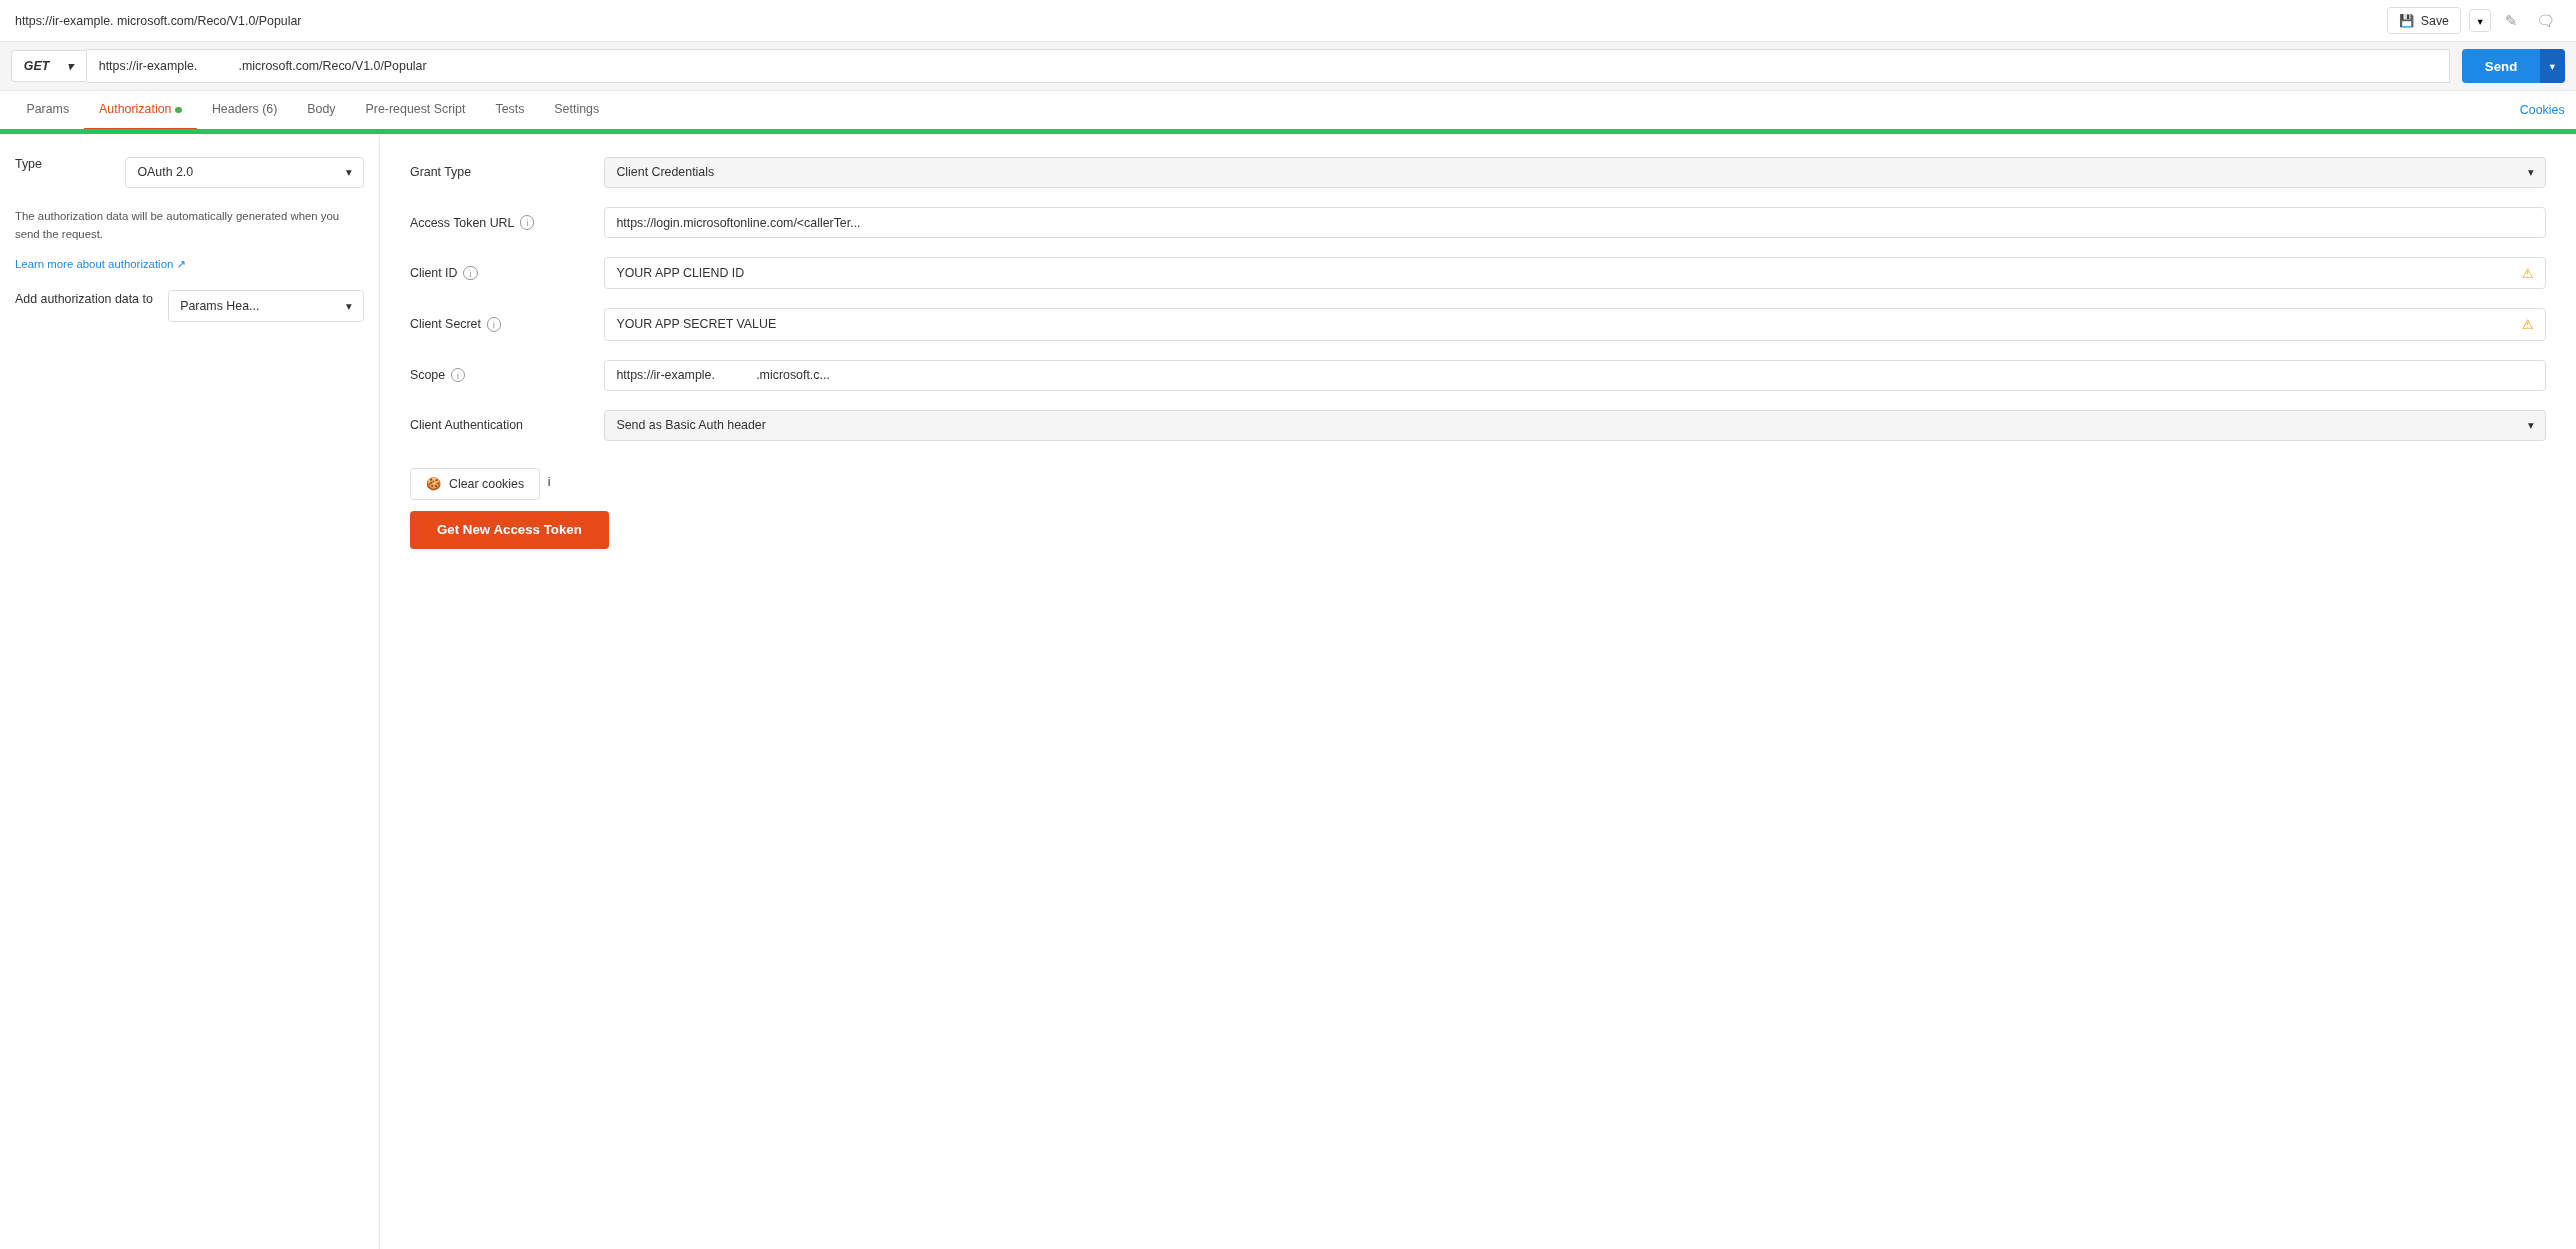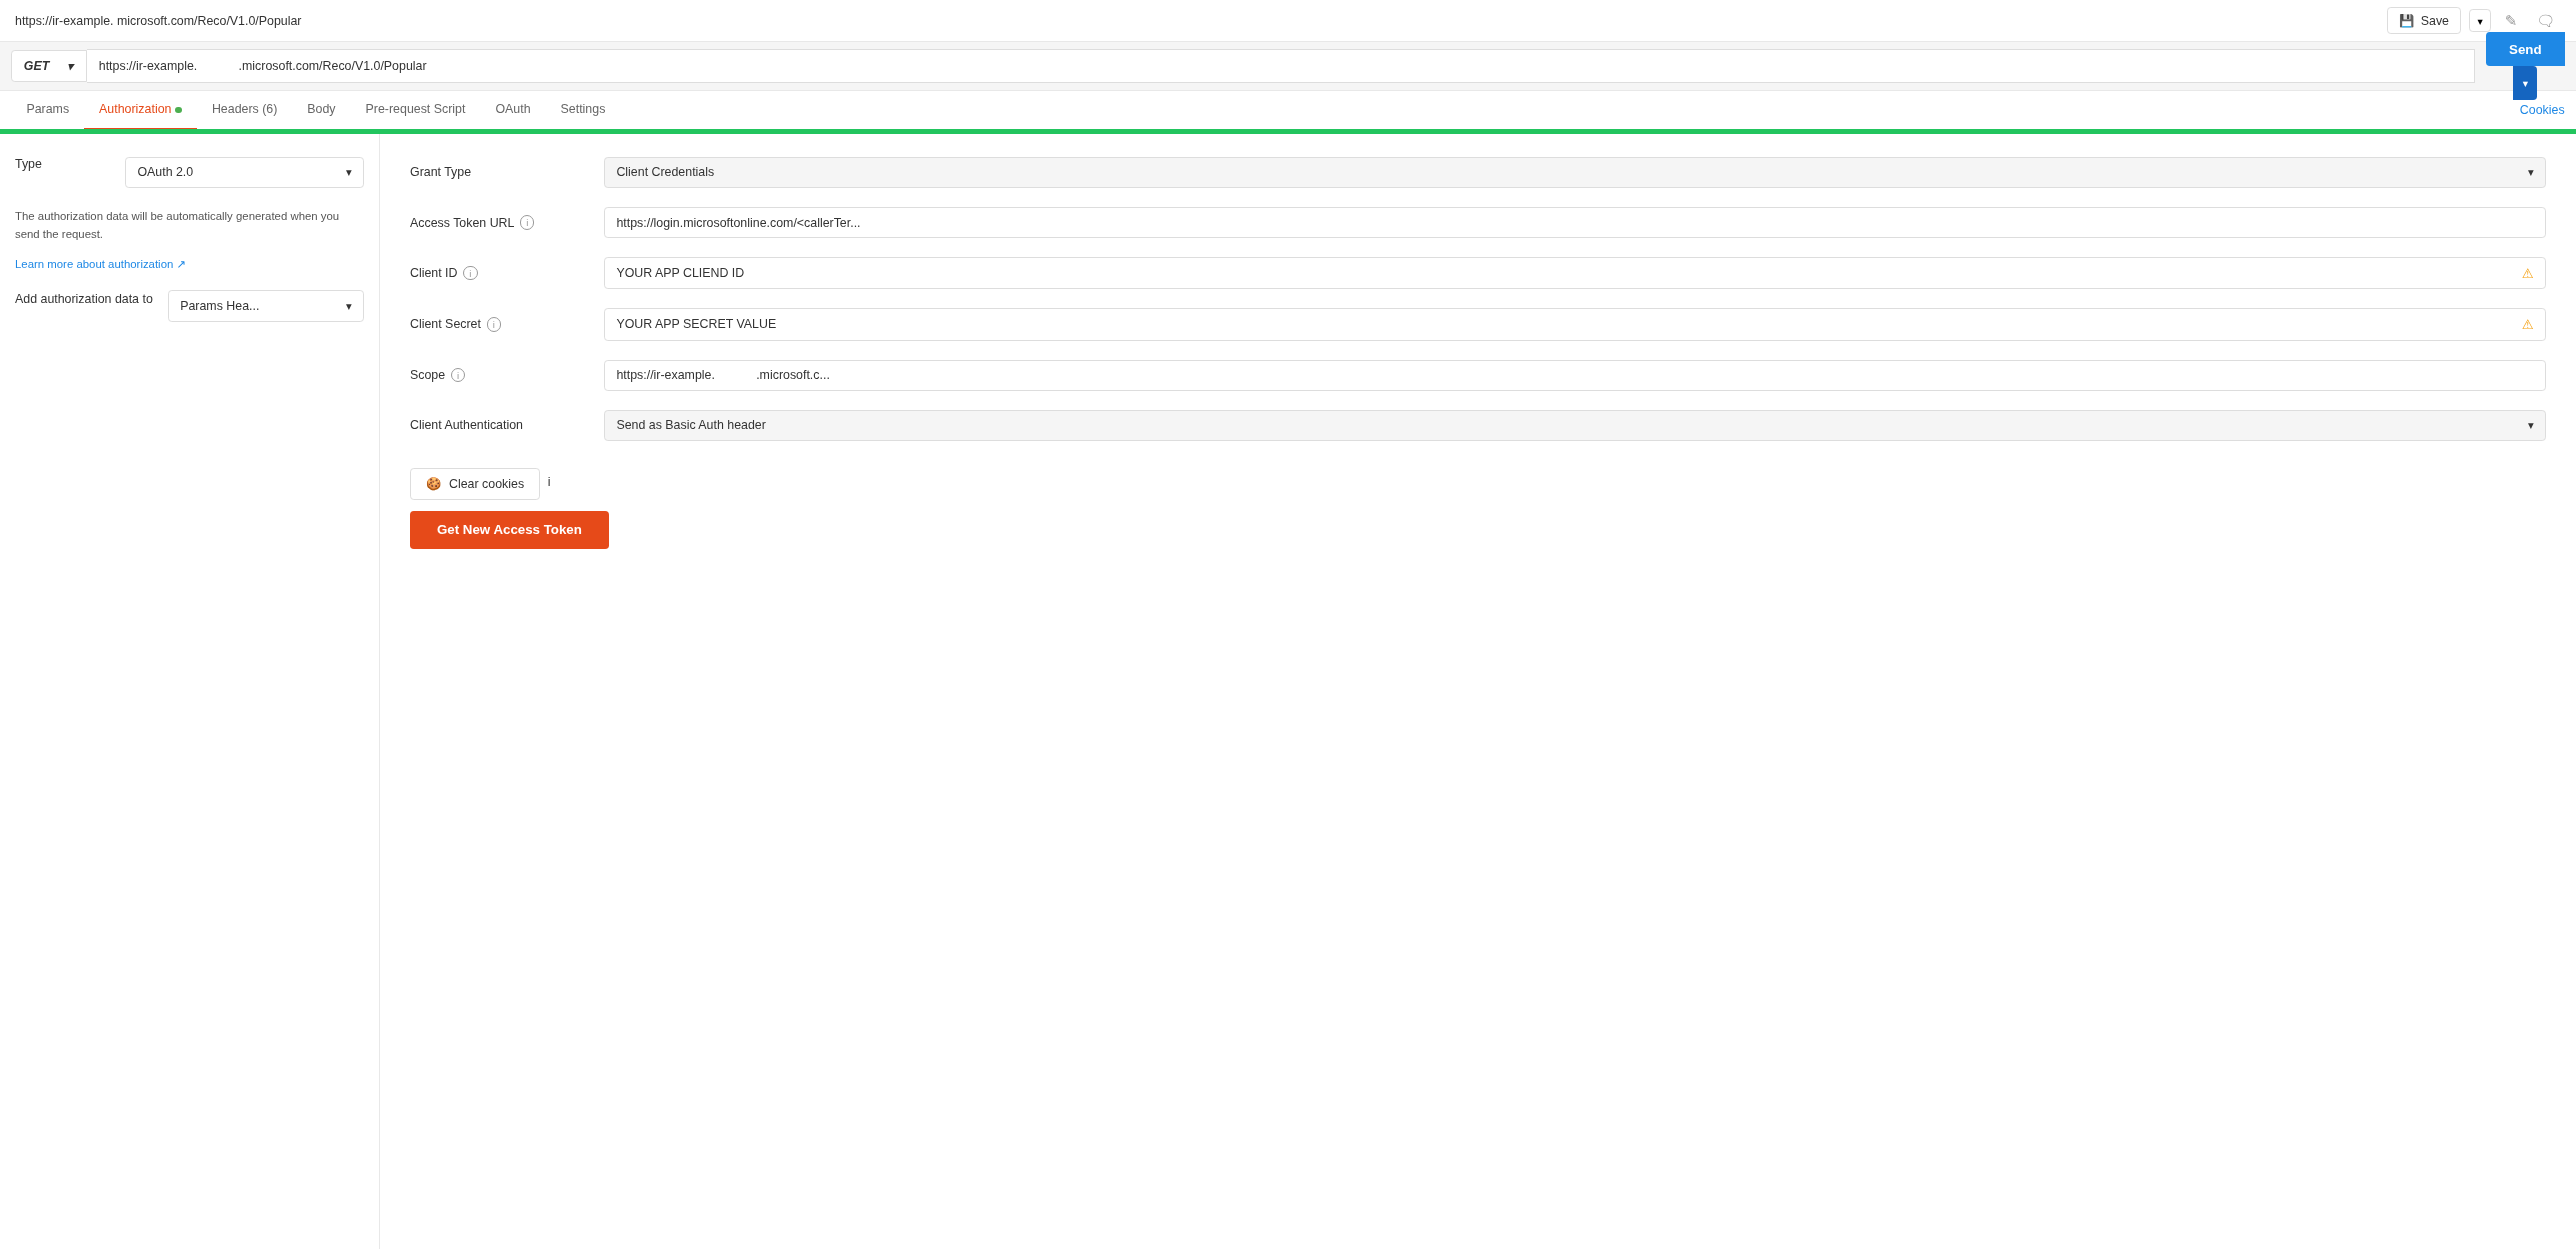--- a/index.html
+++ b/index.html
@@ -93,21 +93,20 @@
       color: #333;
       background: #fff;
       outline: none;
       height: 34px;
     }
     .send-btn {
       display: flex;
       align-items: center;
       gap: 0;
       margin-left: 11.4px;
-      flex-direction: column;
     }
     .send-main {
       background: #1e88e5;
       color: #fff;
       border: none;
       padding: 7.6px 23px;
       font-size: 13.3px;
       font-weight: 600;
       border-radius: 3.8px 0 0 3.8px;
       cursor: pointer;
@@ -392,21 +391,21 @@
 </div>
 
 <div class="tabs-bar">
   <div class="tab">Params</div>
   <div class="tab active">
     Authorization<span class="tab-dot"></span>
   </div>
   <div class="tab">Headers (6)</div>
   <div class="tab">Body</div>
   <div class="tab">Pre-request Script</div>
-  <div class="tab">OAuth</div>
+  <div class="tab">Tests</div>
   <div class="tab">Settings</div>
   <div class="cookies-link">Cookies</div>
 </div>
 
 <div class="main-content">
 
   <div class="left-panel">
     <div class="type-row">
       <span class="type-label">Type</span>
       <div class="type-select">

